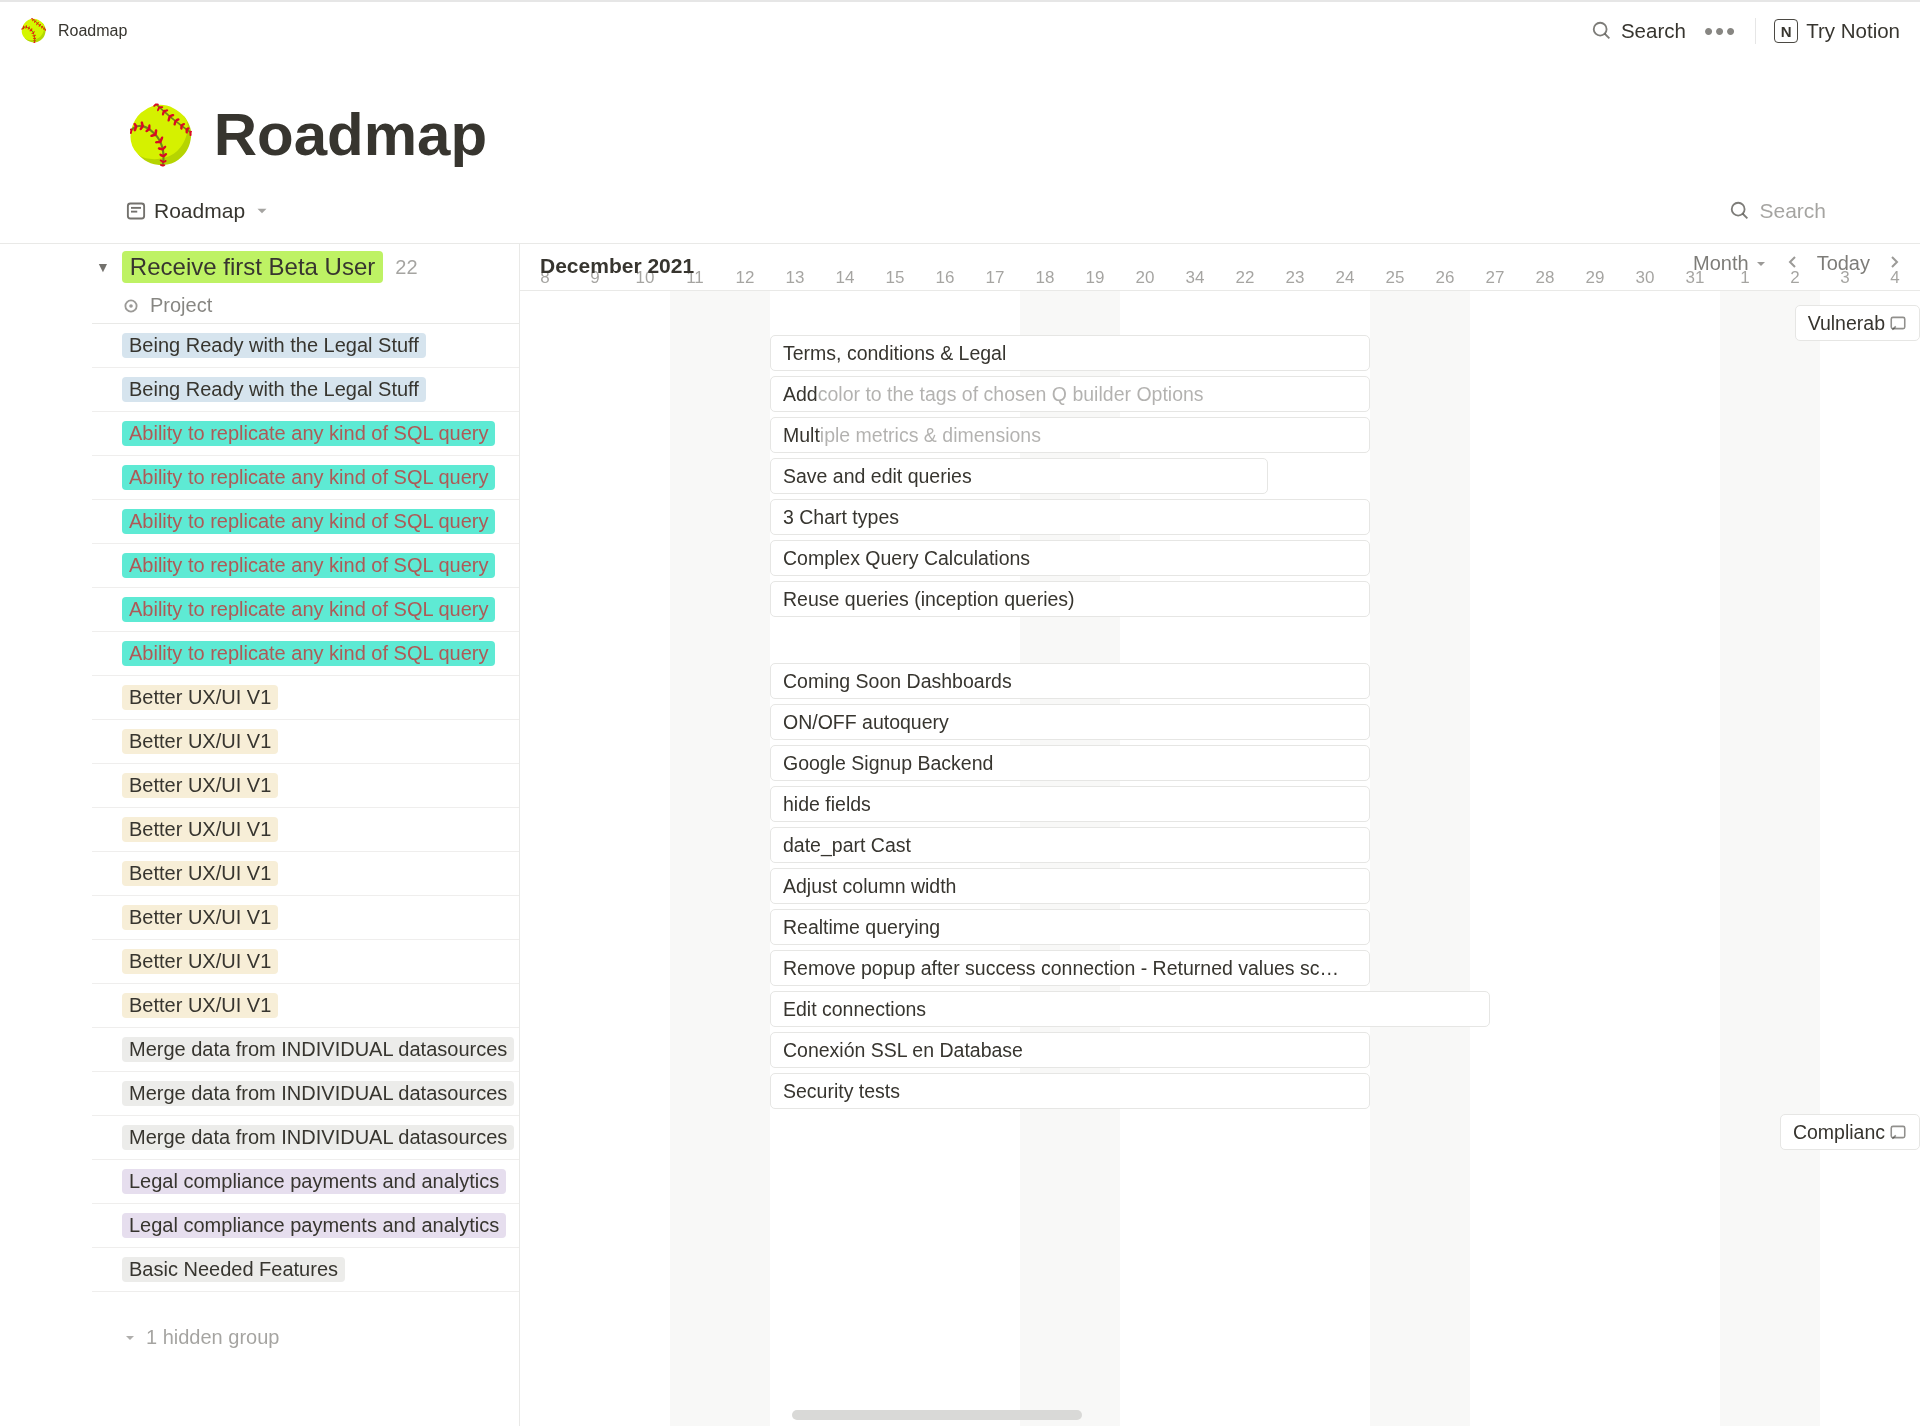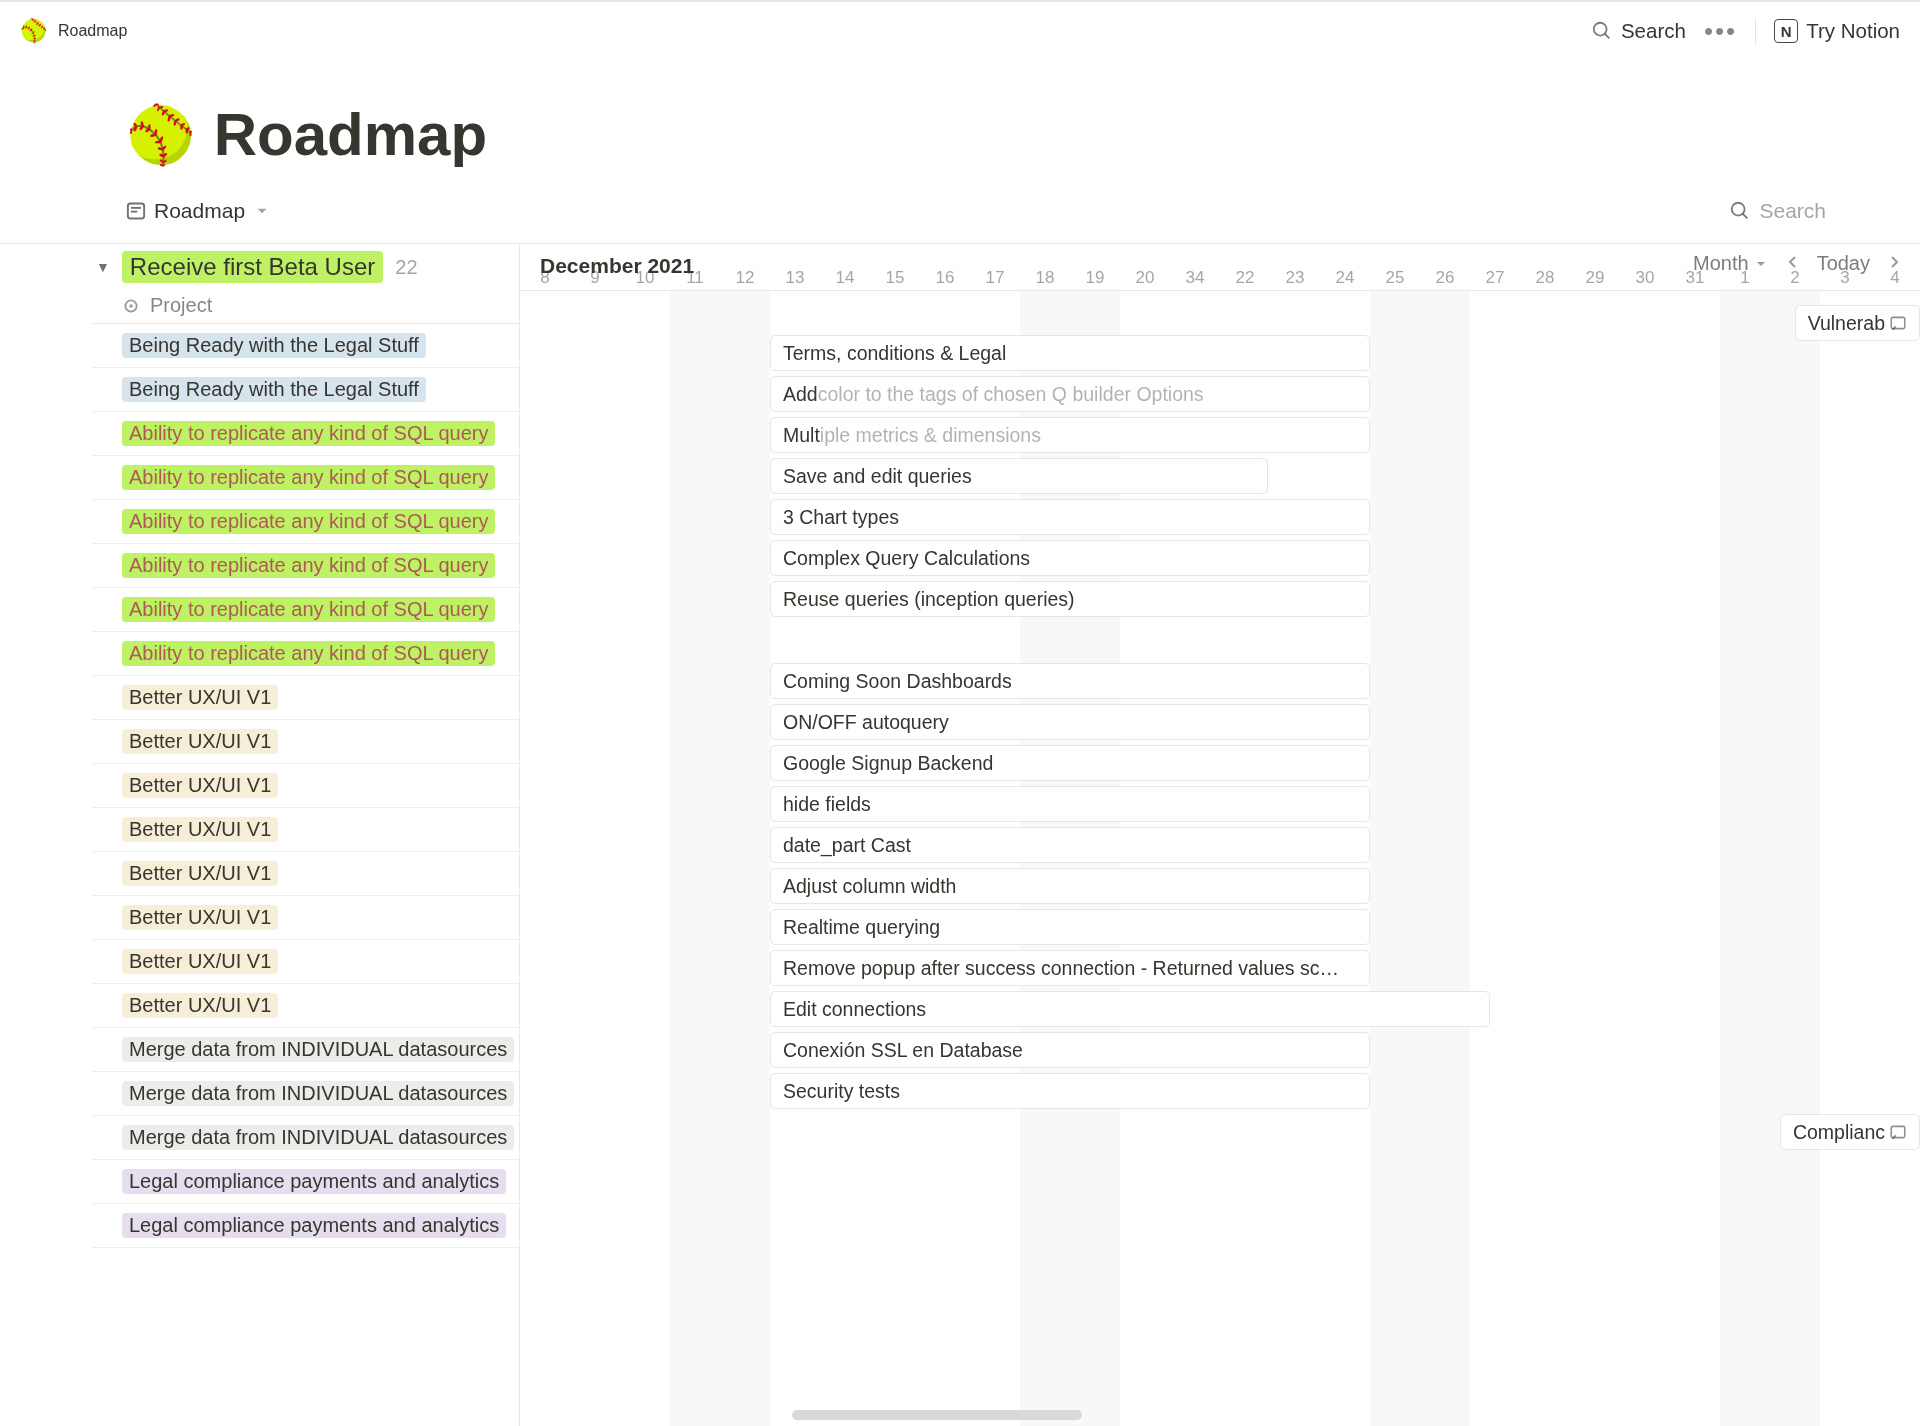--- a/index.html
+++ b/index.html
@@ -86,21 +86,21 @@
     padding:9px 0 9px 30px;
     font-size:20px;
     display:flex;
   }
   .side-item .pill {
     display:inline-block;
     padding:1px 7px;
     border-radius:4px;
   }
   .pill-blue { background:#d6e4ee; }
-  .pill-pink { background:#bef264; color:#ae5a57; }
+  .pill-pink { background:#5eead4; color:#ae5a57; }
   .pill-pink .txt {  }
   .pill-yellow { background:#f7eed7; }
   .pill-gray { background:#ececea; }
   .pill-purple { background:#e6deee; }
 
   .hidden-group { display:flex; align-items:center; gap:8px; color:rgba(55,53,47,.45); font-size:20px; padding:20px 0 0 30px; cursor:pointer;}
   .hidden-group svg { width:16px; height:16px; fill:rgba(55,53,47,.4);}
 
   
   .timeline { flex:1; position:relative; overflow:hidden; }
@@ -283,22 +283,31 @@
         </div>
         <div class="side-item">
           <span class="pill pill-gray"><span class="txt">Merge data from INDIVIDUAL datasources</span></span>
         </div>
         <div class="side-item">
           <span class="pill pill-purple"><span class="txt">Legal compliance payments and analytics</span></span>
         </div>
         <div class="side-item">
           <span class="pill pill-purple"><span class="txt">Legal compliance payments and analytics</span></span>
         </div>
+        <div class="side-item">
+          <span class="pill pill-gray"><span class="txt">Basic Needed Features</span></span>
+        </div>
       </div>
     <div style="flex:1"></div>
+    <div class="hidden-group">
+      <svg viewBox="0 0 16 16">
+          <path d="M4 6 l4 4 l4 -4 z"></path>
+        </svg>
+      <span>1 hidden group</span>
+    </div>
     <div style="height:86px"></div>
   </div>
 
   <div class="timeline" id="timeline">
     <div class="tl-header">
       <span class="tl-month">December 2021</span>
       <div class="tl-controls">
         <span class="month">
           <span>Month</span>
           <svg viewBox="0 0 16 16">

